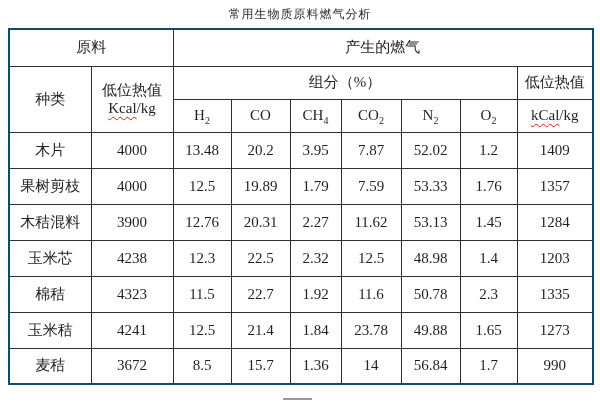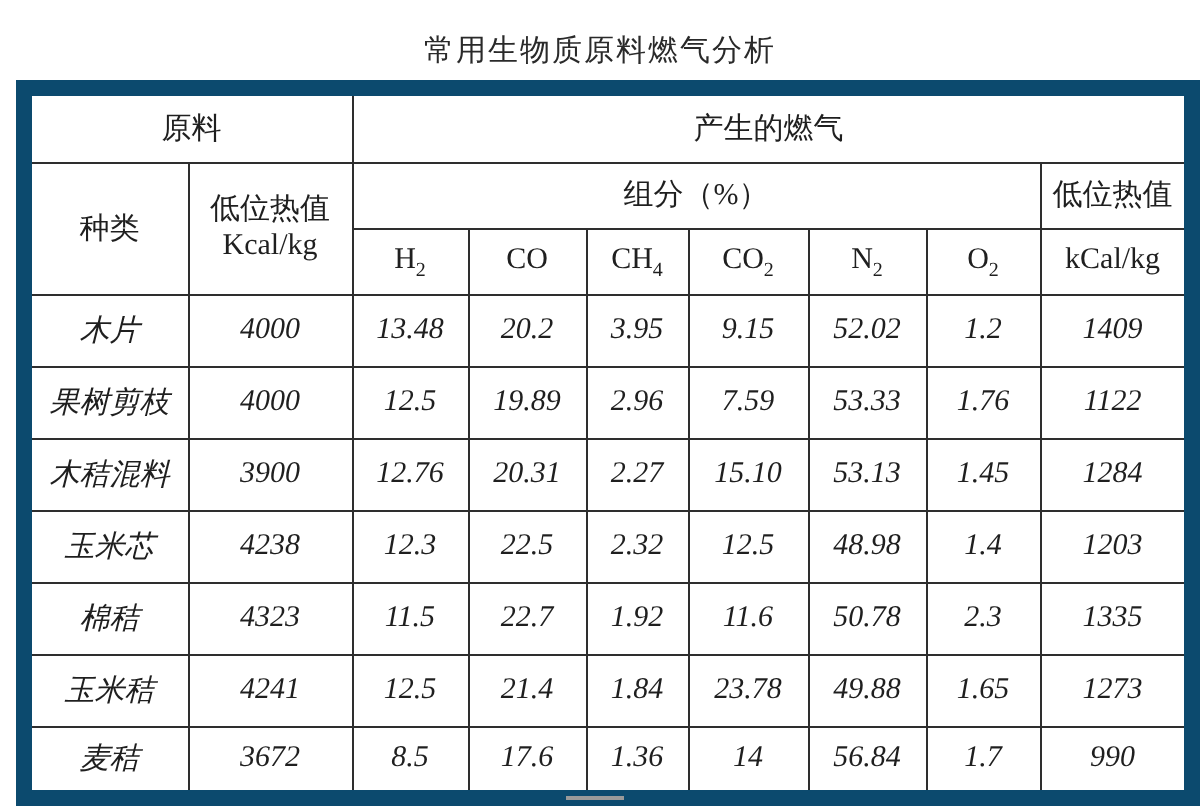--- a/index.html
+++ b/index.html
@@ -8,53 +8,54 @@
     width: 600px;
     height: 403px;
     background: #ffffff;
     font-family: "Liberation Serif", "DejaVu Serif", serif;
     color: #1f1f1f;
     position: relative;
     overflow: hidden;
   }
   .doc-title {
     text-align: center;
-    font-size: 15px;
+    font-size: 12px;
     line-height: 15px;
-    padding-top: 19px;
+    padding-top: 7px;
     height: 21px;
     letter-spacing: 1px;
     color: #2a2a2a;
   }
   table.biogas {
     border-collapse: collapse;
     table-layout: fixed;
     width: 584px;
     margin-left: 8px;
-    border: 8px solid #0c4a6e;
+    border: 2px solid #0c4a6e;
   }
   table.biogas th, table.biogas td {
     border: 1px solid #2e2e2e;
     text-align: center;
     vertical-align: middle;
     font-weight: normal;
     font-size: 15px;
     padding: 0;
     overflow: hidden;
     white-space: nowrap;
   }
   tr.r1 { height: 37px; }
   tr.r2 { height: 33px; }
   tr.r3 { height: 33px; }
-  tr.data { height: 36px; font-style: italic; }
+  tr.data { height: 36px; }
   sub {
     font-size: 10px;
     line-height: 0;
   }
   .squiggle {
+    text-decoration: underline;
     text-decoration-style: wavy;
     text-decoration-color: #cc2200;
     text-decoration-thickness: 1px;
     text-underline-offset: 3px;
   }
   .two-line { line-height: 18px; }
   .bottom-mark {
     position: absolute;
     left: 283px;
     top: 398px;
@@ -103,43 +104,43 @@
     <th><span>O</span><sub>2</sub></th>
     <th><span class="squiggle">kCal</span><span>/kg</span></th>
   </tr>
 
   <tr class="data">
     <td>木片</td>
     <td>4000</td>
     <td>13.48</td>
     <td>20.2</td>
     <td>3.95</td>
-    <td>9.15</td>
+    <td>7.87</td>
     <td>52.02</td>
     <td>1.2</td>
     <td>1409</td>
   </tr>
   <tr class="data">
     <td>果树剪枝</td>
     <td>4000</td>
     <td>12.5</td>
     <td>19.89</td>
-    <td>2.96</td>
+    <td>1.79</td>
     <td>7.59</td>
     <td>53.33</td>
     <td>1.76</td>
-    <td>1122</td>
+    <td>1357</td>
   </tr>
   <tr class="data">
     <td>木秸混料</td>
     <td>3900</td>
     <td>12.76</td>
     <td>20.31</td>
     <td>2.27</td>
-    <td>15.10</td>
+    <td>11.62</td>
     <td>53.13</td>
     <td>1.45</td>
     <td>1284</td>
   </tr>
   <tr class="data">
     <td>玉米芯</td>
     <td>4238</td>
     <td>12.3</td>
     <td>22.5</td>
     <td>2.32</td>
@@ -167,21 +168,21 @@
     <td>1.84</td>
     <td>23.78</td>
     <td>49.88</td>
     <td>1.65</td>
     <td>1273</td>
   </tr>
   <tr class="data">
     <td>麦秸</td>
     <td>3672</td>
     <td>8.5</td>
-    <td>17.6</td>
+    <td>15.7</td>
     <td>1.36</td>
     <td>14</td>
     <td>56.84</td>
     <td>1.7</td>
     <td>990</td>
   </tr>
 </tbody>
   </table>
 
 <div class="bottom-mark"></div>

